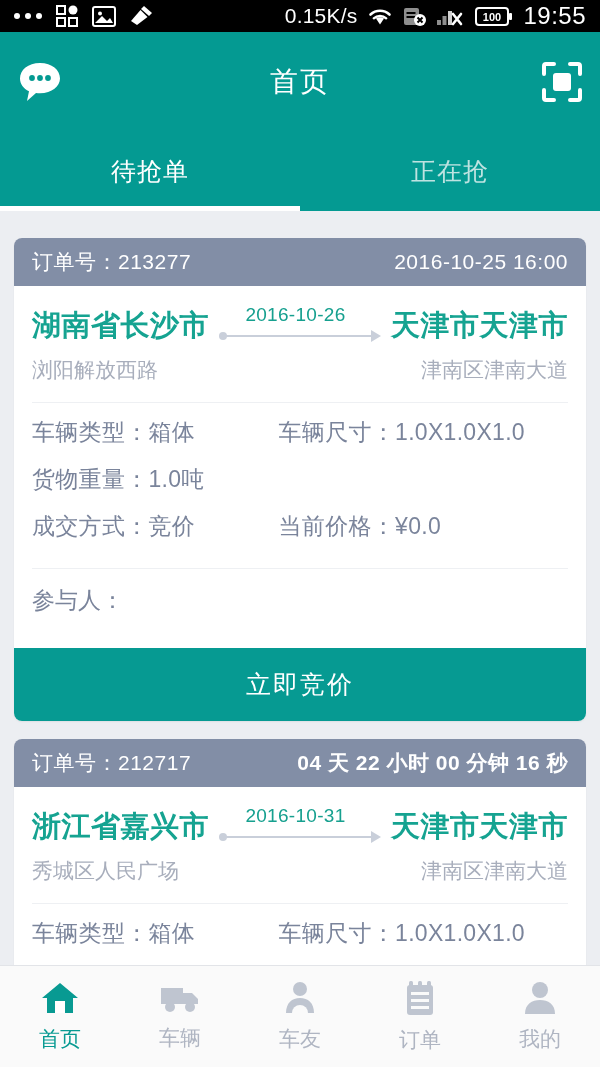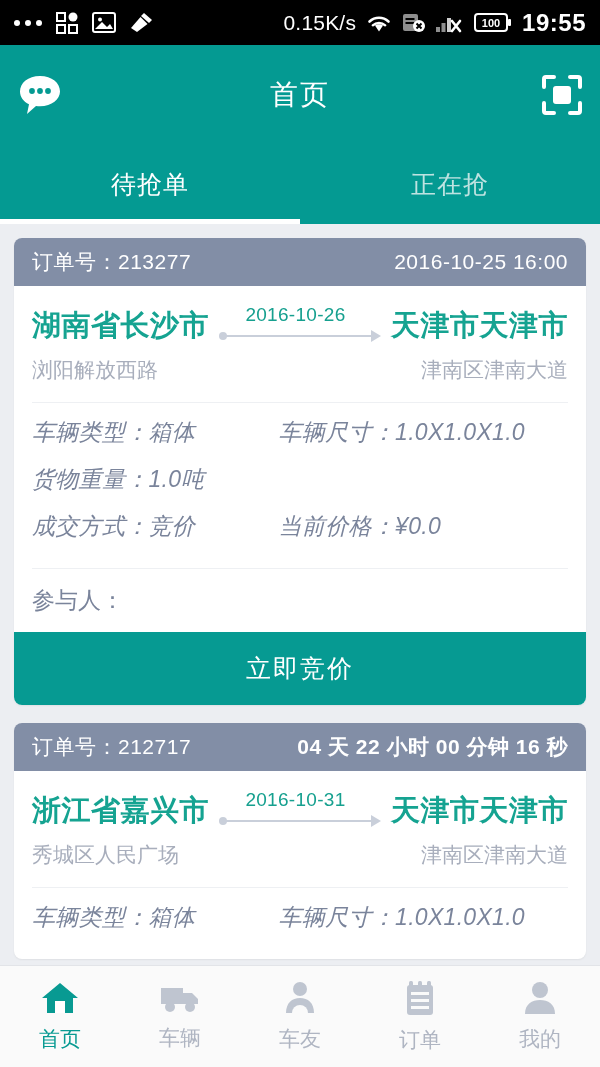--- a/index.html
+++ b/index.html
@@ -6,29 +6,29 @@
   html,body { width:600px; height:1067px; }
   body {
     font-family:"Liberation Sans","DejaVu Sans",sans-serif;
     background:#ECEEF2;
     overflow:hidden;
     position:relative;
   }
 
   
   .statusbar{
-    height:45px; background:#000; color:#fff;
+    height:32px; background:#000; color:#fff;
     display:flex; align-items:center; padding:0 14px;
     position:relative;
   }
   .sb-left{ display:flex; align-items:center; gap:14px; }
   .sb-right{ display:flex; align-items:center; gap:10px; margin-left:auto; }
   .sb-dots{ display:flex; gap:5px; align-items:center; }
   .sb-dots i{ width:6px;height:6px;border-radius:50%;background:#fff;display:block; }
-  .sb-time{ font-size:24px; letter-spacing:.5px;font-weight:bold; }
+  .sb-time{ font-size:24px; letter-spacing:.5px; }
   .sb-speed{ font-size:21px; letter-spacing:.2px; }
   .ic{ display:block; }
 
   
   .header{
     background:#049A92; height:100px;
     display:flex; align-items:center; padding:0 18px;
     position:relative;
   }
   .header-title{
@@ -101,27 +101,27 @@
 
   .addr-row{
     display:flex; justify-content:space-between;
     padding:10px 18px 18px 18px;
     color:#A8AEBC; font-size:21px;align-items:flex-end;
   }
 
   .divider{ height:1px; background:#EEF0F3; margin:0 18px; }
 
   .details{ padding:14px 18px 10px 18px; }
-  .det-row{ display:flex; margin-bottom:16px;font-style:italic; }
+  .det-row{ display:flex; margin-bottom:16px; }
   .det-cell{ color:#7A849B; font-size:23px; letter-spacing:.3px; }
   .det-cell.left{ width:46%; }
   .det-cell.right{ flex:1; }
 
   .party{
-    padding:16px 18px 16px 18px; color:#7A849B; font-size:23px;
+    padding:16px 18px 32px 18px; color:#7A849B; font-size:23px;
   }
   .bid-btn{
     background:#069A92; color:#fff; text-align:center;
     font-size:25px; padding:20px 16px; cursor:pointer; letter-spacing:2px;
   }
 
   
   .bottomnav{
     position:absolute; bottom:0; left:0; right:0; height:102px;
     background:#FAFAFA; border-top:1px solid #E2E4E8;

